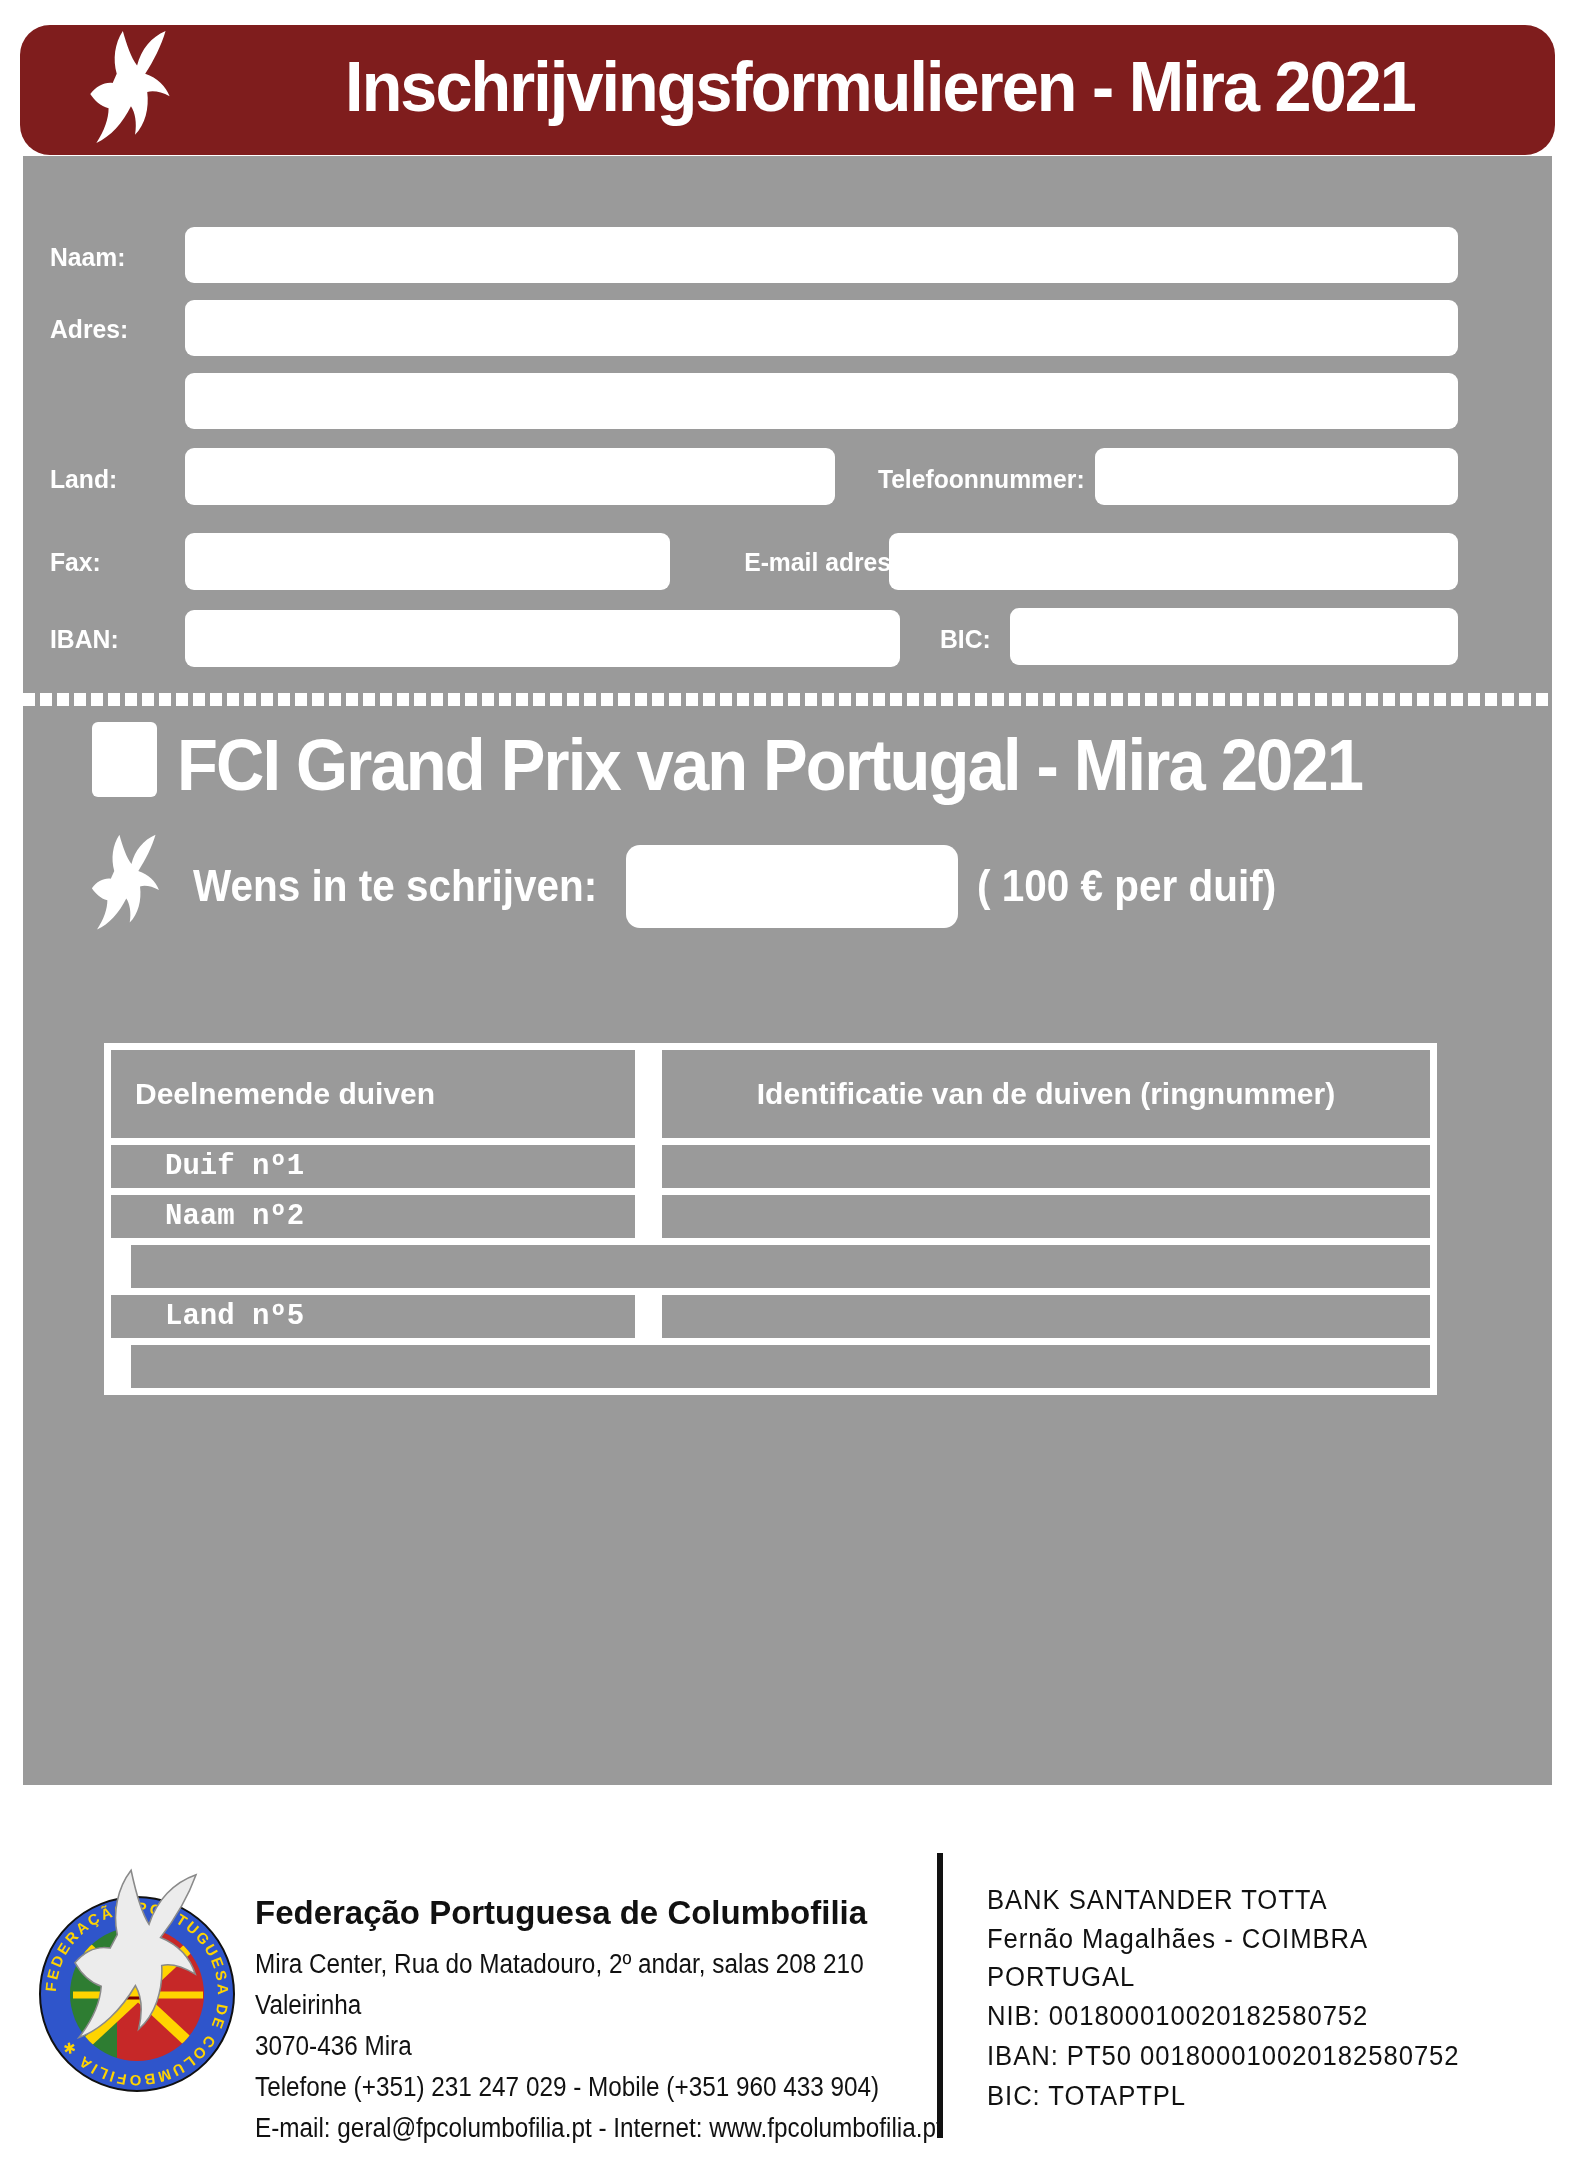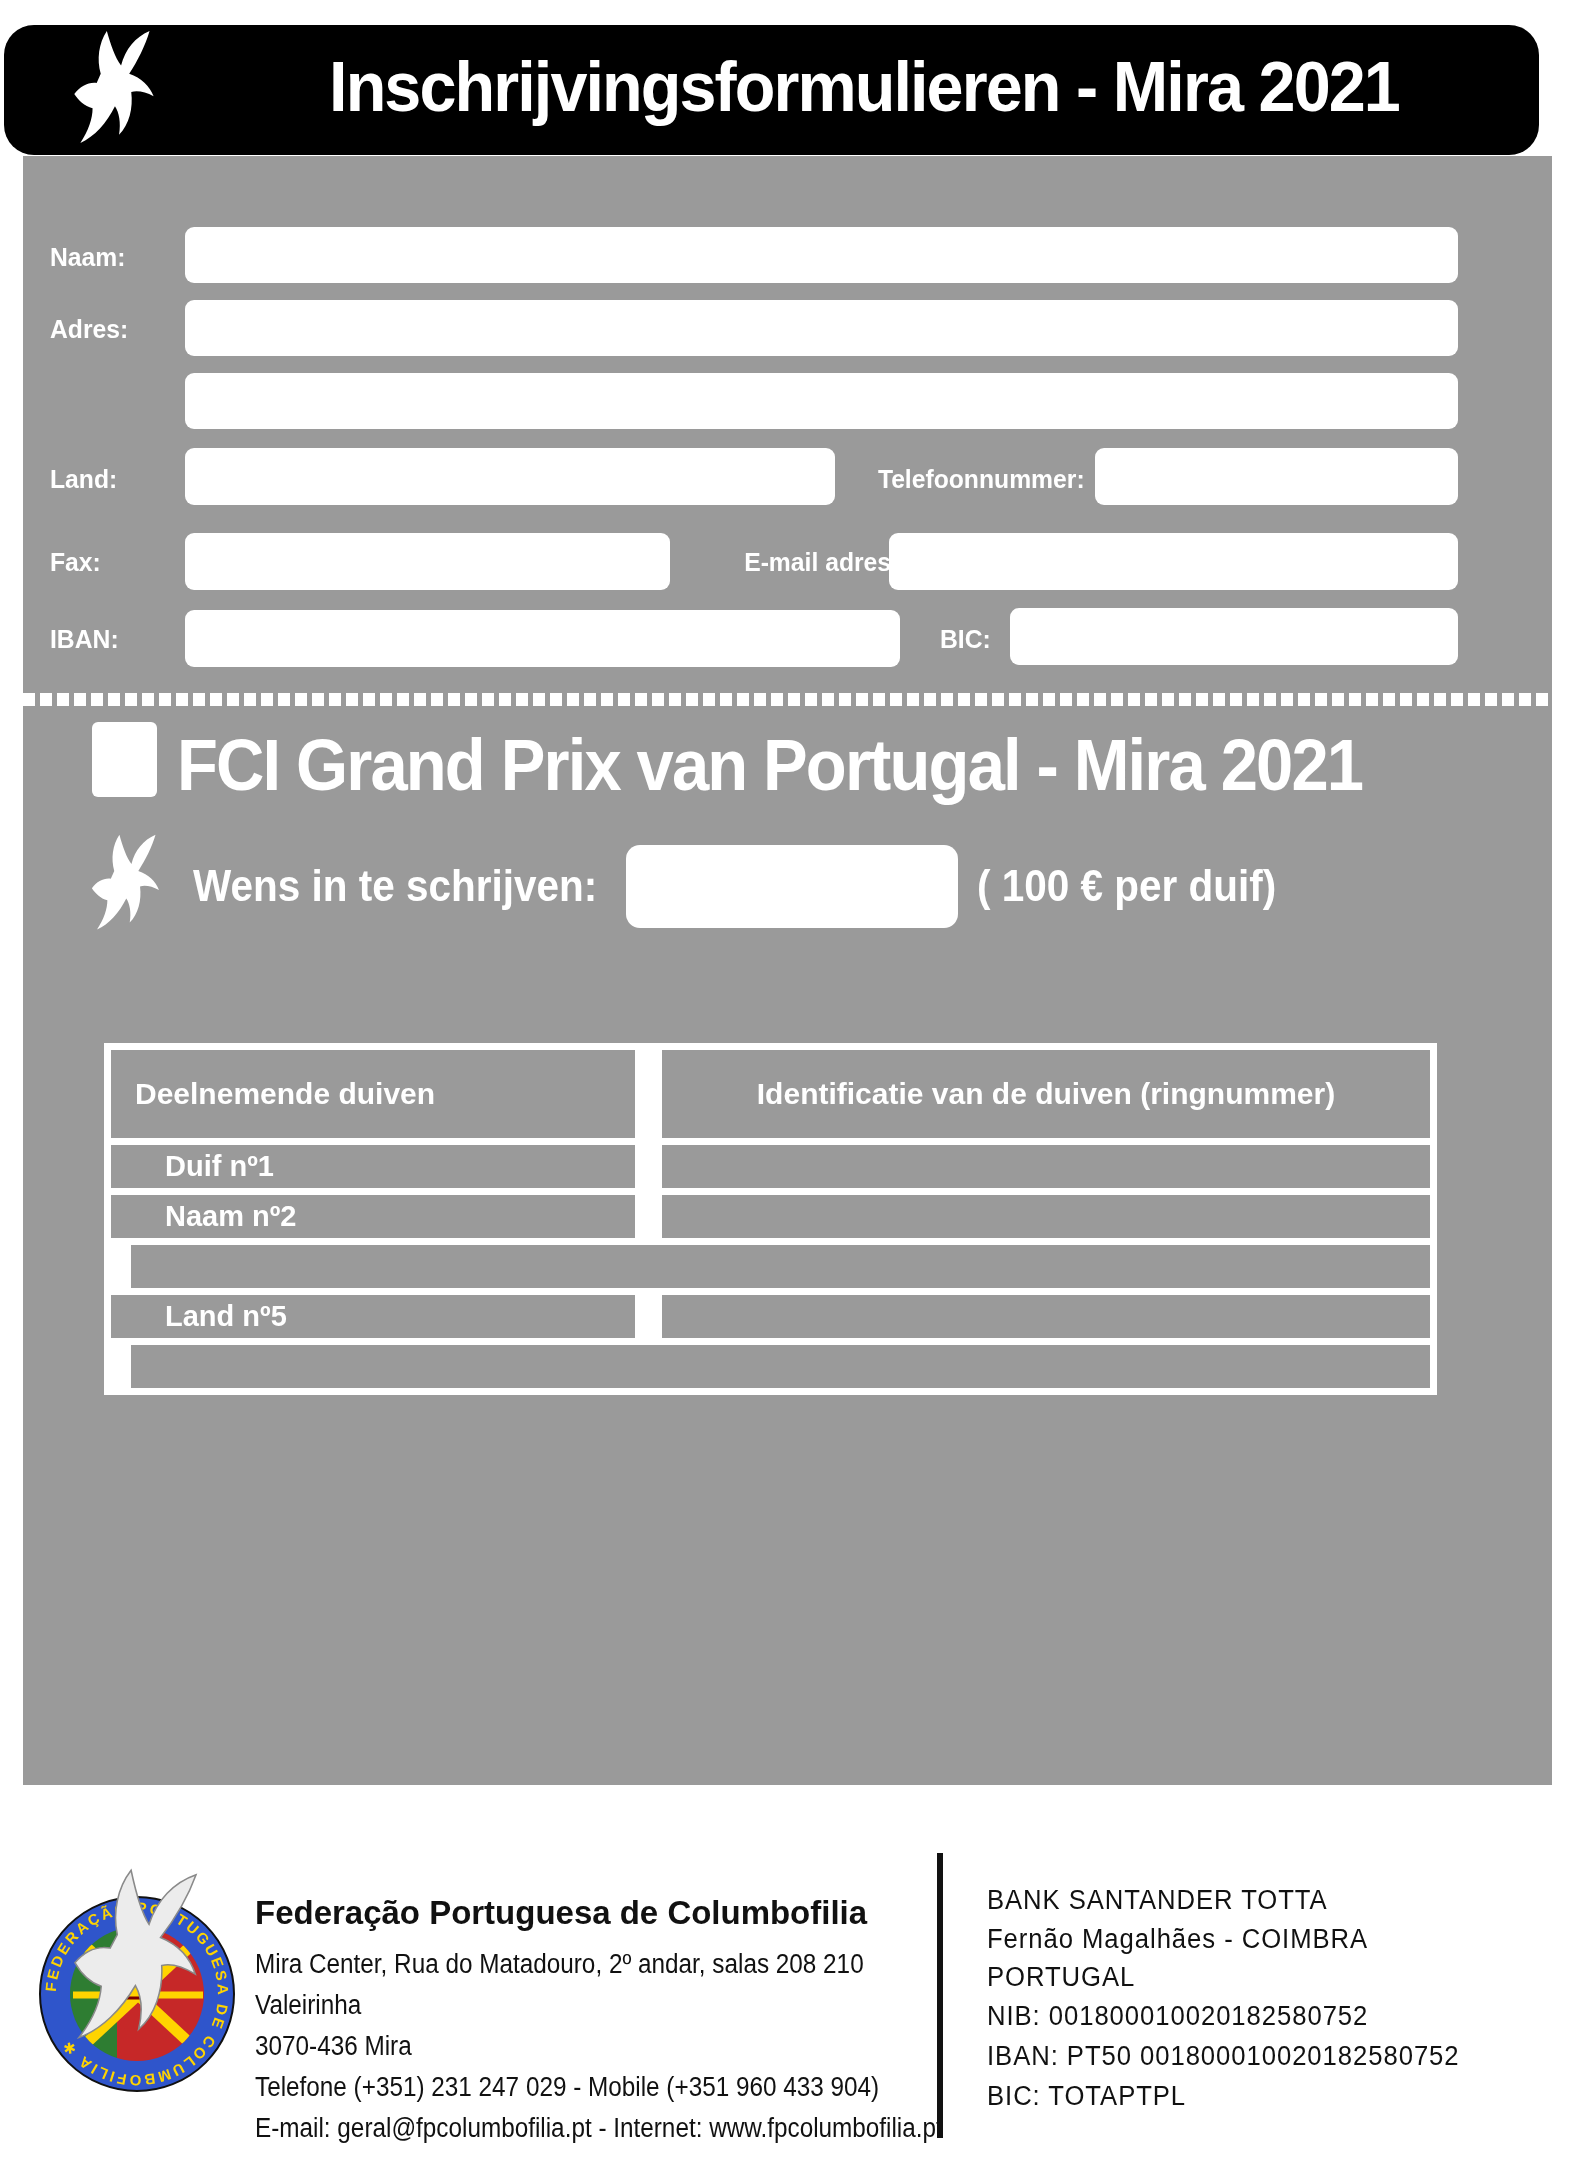--- a/index.html
+++ b/index.html
@@ -1,21 +1,21 @@
 <!DOCTYPE html>
 <html><head>
 <meta charset="utf-8">
 <style>
   html,body{margin:0;padding:0;background:#fff;}
   .page{position:relative;width:1579px;height:2174px;background:#fff;overflow:hidden;
         font-family:"Liberation Sans","DejaVu Sans",sans-serif;}
 
   
-  .banner{position:absolute;left:4px;top:25px;width:1535px;height:130px;
-          background:#000000;border-radius:30px;}
+  .banner{position:absolute;left:20px;top:25px;width:1535px;height:130px;
+          background:#7f1d1d;border-radius:30px;}
   .banner-title{position:absolute;left:215px;top:0;width:1290px;height:123px;
           display:flex;align-items:center;justify-content:center;
           color:#fff;font-weight:bold;font-size:70px;letter-spacing:-2px;
           white-space:nowrap;transform:scaleX(.95);transform-origin:50% 50%;}
   .dove{position:absolute;}
 
   
   .panel{position:absolute;left:23px;top:156px;width:1529px;height:1629px;background:#9a9a9a;}
   .lbl{position:absolute;color:#fff;font-weight:bold;font-size:26px;white-space:nowrap;
        transform:scaleX(.95);transform-origin:0 50%;}
@@ -43,21 +43,21 @@
             padding:7px;box-sizing:border-box;}
   .trow{display:flex;gap:7px;margin-top:7px;border-radius:9px;}
   .trow:first-child{margin-top:0;}
   .cell{background:#9a9a9a;color:#fff;font-weight:bold;display:flex;align-items:center;box-sizing:border-box;}
   .c1{width:524px;}
   .c2{flex:1;margin-left:20px;}
   .hrow .cell{height:88px;font-size:30px;}
   .hrow .c1{padding-left:24px;}
   .hrow .c2{justify-content:center;}
   .drow .cell{height:43px;font-size:29px;}
-  .drow .c1{padding-left:54px;}
+  .drow .c1{padding-left:54px;font-family:Liberation Mono, monospace;}
 
   
   .v-divider{position:absolute;left:937px;top:1853px;width:6px;height:285px;background:#111;}
   .org-name{position:absolute;left:255px;top:1893px;color:#111;font-weight:bold;font-size:34px;
             white-space:nowrap;transform:scaleX(.97);transform-origin:0 50%;}
   .org-line{position:absolute;left:255px;color:#111;font-size:27px;white-space:nowrap;
             transform:scaleX(.9);transform-origin:0 50%;}
   .bank-line{position:absolute;left:987px;color:#111;font-size:27px;letter-spacing:1px;
              white-space:nowrap;transform:scaleX(.95);transform-origin:0 50%;}
   svg{display:block;}

